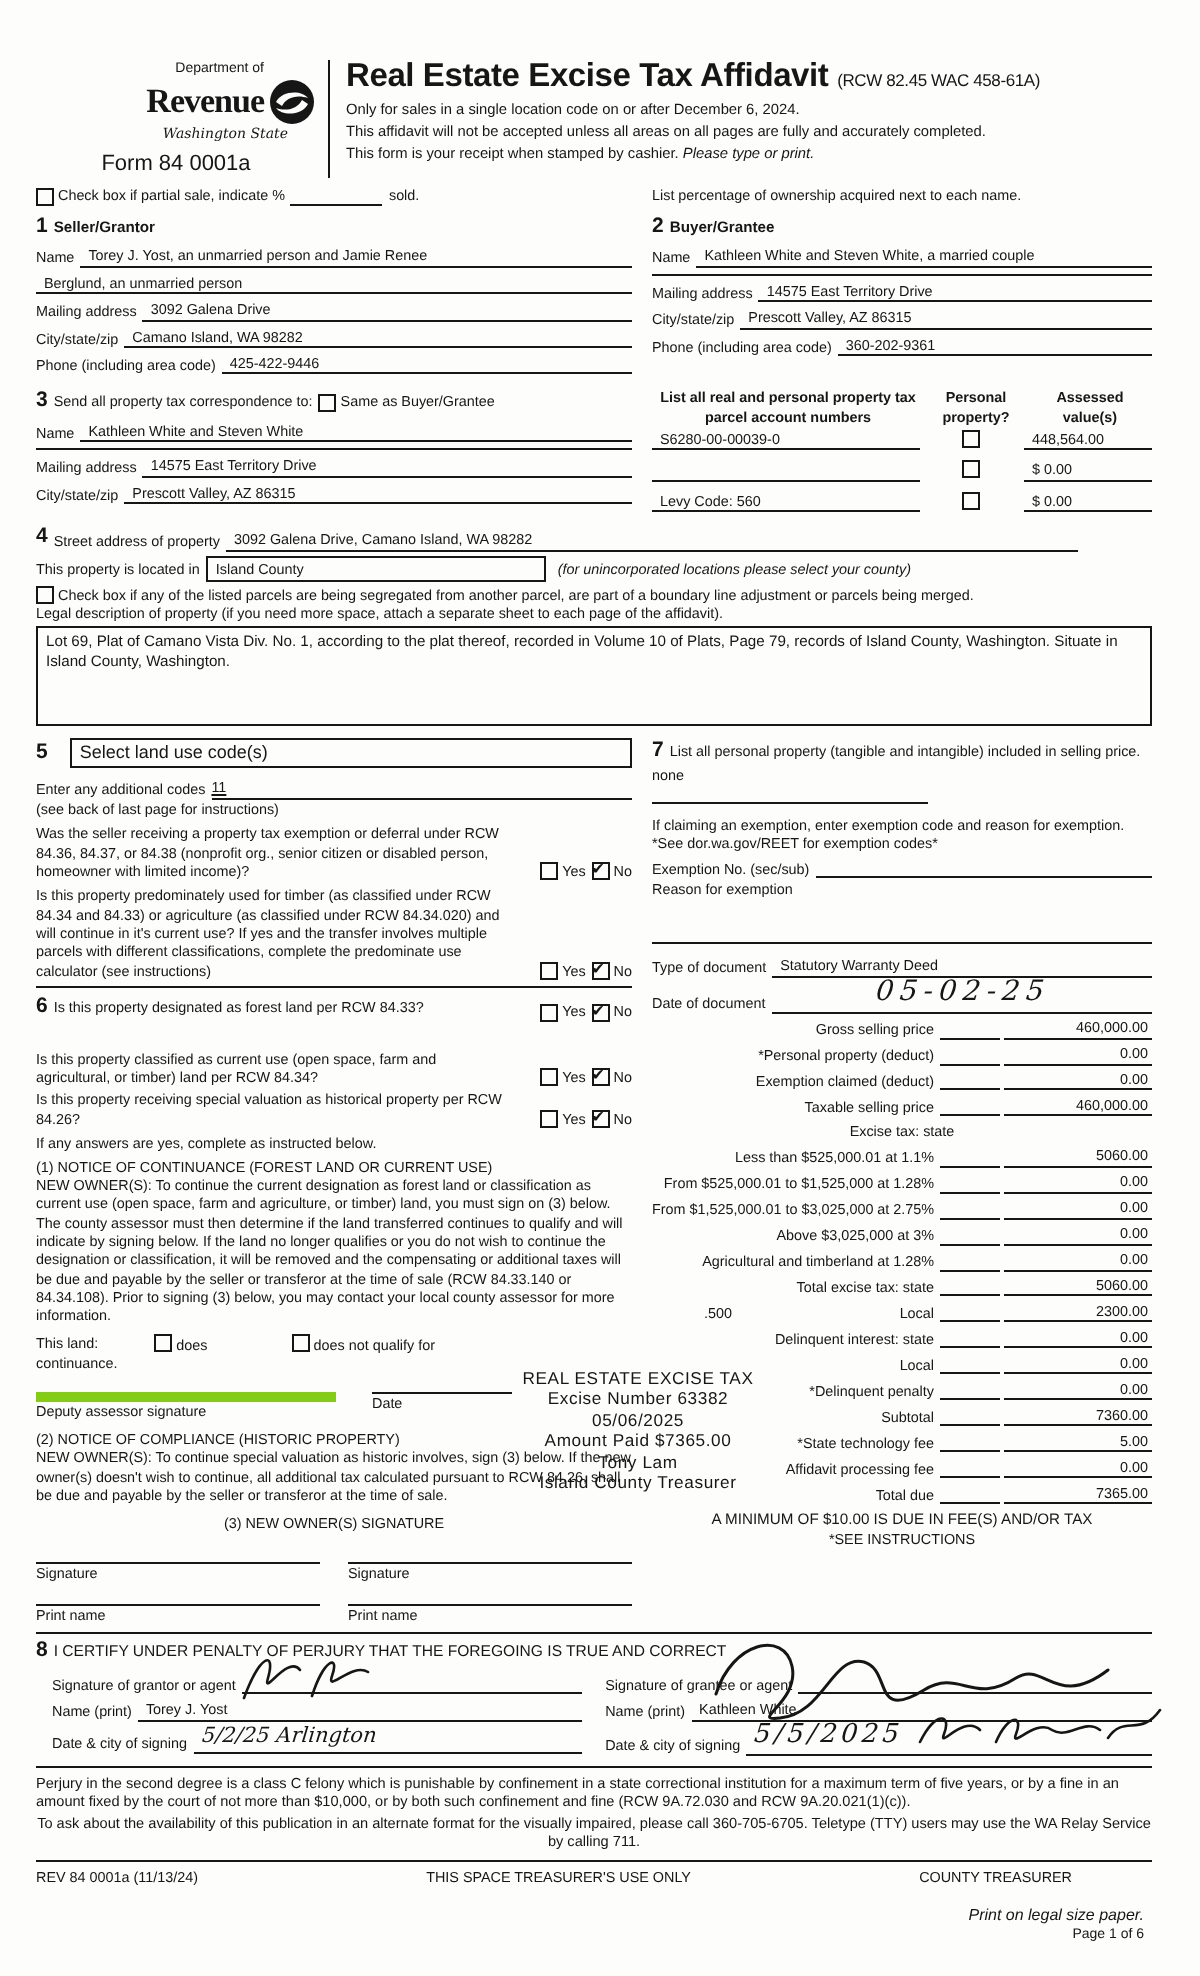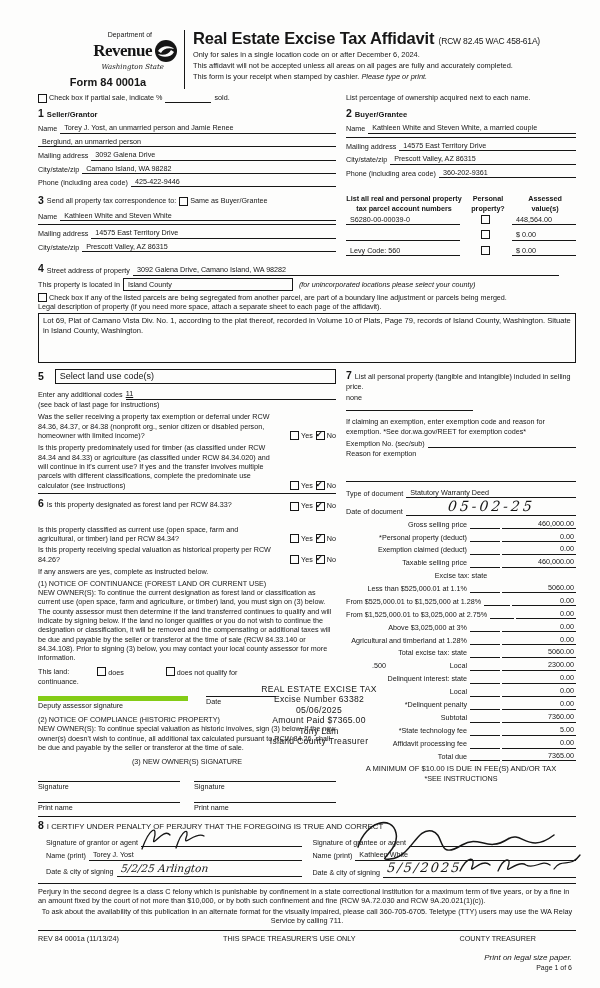--- a/index.html
+++ b/index.html
@@ -1,29 +1,29 @@
 <!DOCTYPE html>
 <html><head>
 <meta charset="utf-8">
 <style>
   html,body{margin:0;padding:0;background:#e8e8e8;}
   .page{position:relative;width:600px;height:988px;background:#fdfdfc;color:#161616;
         font-family:"Liberation Sans",sans-serif;font-size:7.2px;line-height:1.3;
-        box-sizing:border-box;padding:26px 24px 0 38px;overflow:hidden;}
+        box-sizing:border-box;padding:26px 24px 0 18px;overflow:hidden;}
   .b{font-weight:normal}
   .i{font-style:italic}
   
   .hdr{display:flex;align-items:flex-start;margin-bottom:4px}
   .logo-block{width:140px;flex:0 0 auto;text-align:center;padding-top:4px}
   .dept{font-size:7px;text-align:right;padding-right:26px}
   .revrow{display:flex;align-items:center;justify-content:flex-end}
   .rev{font-family:"Liberation Serif",serif;font-weight:bold;font-size:17px;letter-spacing:-.5px}
   .logoswirl{width:24px;height:24px;margin-left:2px}
   .wa{font-family:"DejaVu Serif",serif;font-style:italic;font-size:7px;text-align:right;padding-right:14px}
-  .formno{font-size:11px;font-weight:bold;margin-top:3px}
+  .formno{font-size:11px;font-weight:normal;margin-top:3px}
   .hdr-div{width:1px;background:#161616;align-self:stretch;margin:4px 8px 0 6px}
   .hdr-right{flex:1;padding-top:2px}
   .title{font-size:16.5px;font-weight:bold;letter-spacing:-.2px}
   .rcw{font-size:8.5px;font-weight:normal}
   .sub{font-size:7.4px;margin-top:1px}
   
   .cb{display:inline-block;width:7px;height:7px;border:1px solid #161616;position:relative;
       vertical-align:-1px;margin:0 2px 0 0;flex:0 0 auto}
   .cb.checked::after{content:"✔";position:absolute;left:-1px;top:-2px;font-size:8px}
   

